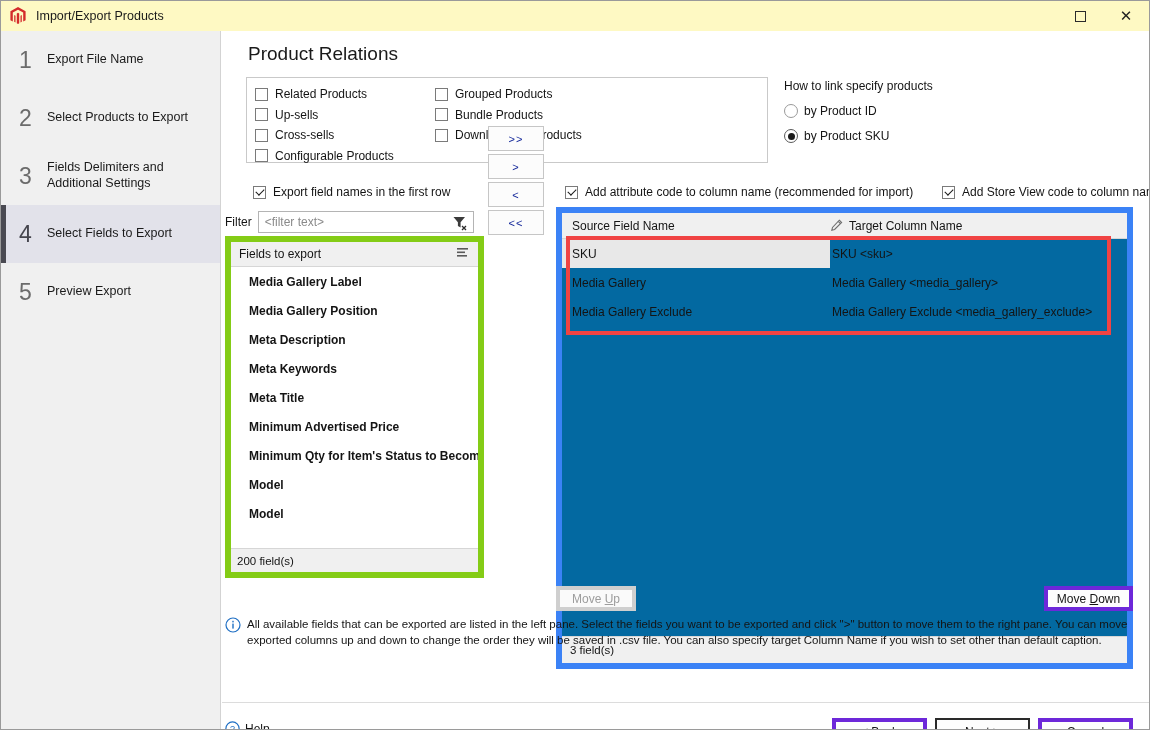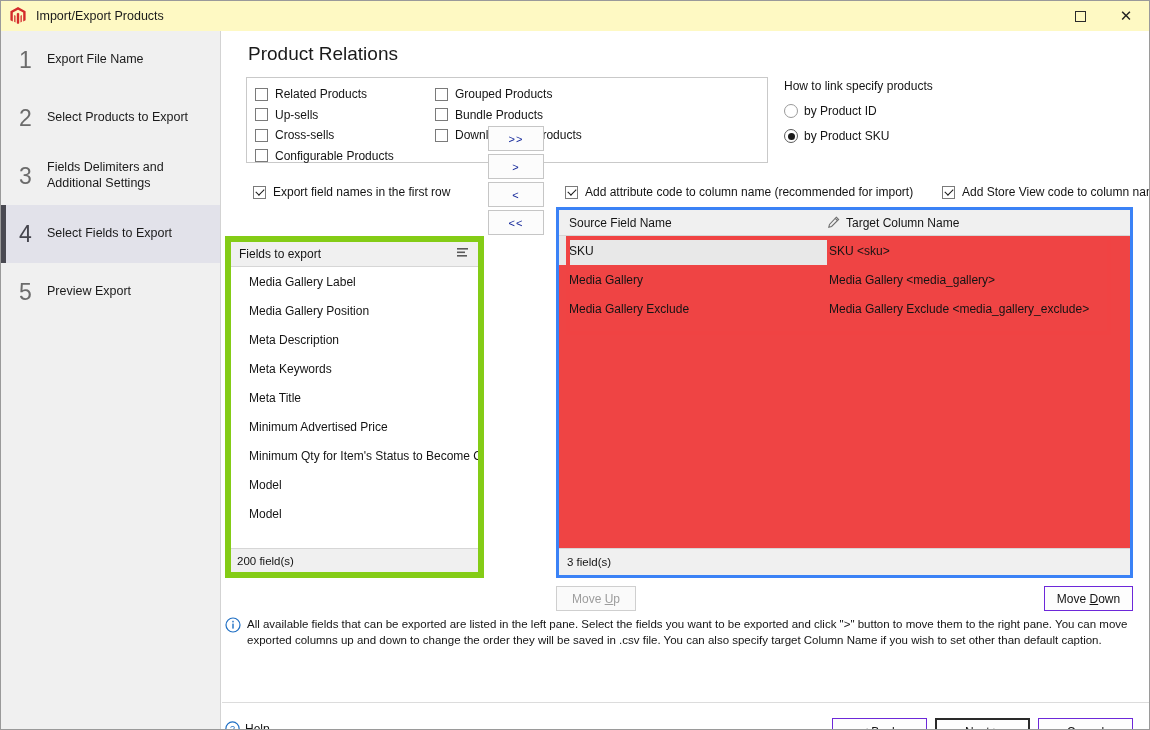--- a/index.html
+++ b/index.html
@@ -120,21 +120,21 @@
   
   .left-list {
     position: absolute; left: 3px; top: 205px; width: 259px; height: 342px;
     border: 6px solid #84cc16; background: #fff; overflow: hidden;
   }
   .list-header {
     height: 25px; background: #f0f0f0; border-bottom: 1px solid #d6d6d6;
     display: flex; align-items: center; padding: 0 8px;
     font-size: 12px; color: #141414; justify-content: space-between;
   }
-  .list-body { height: 360px; }
+  .list-body { height: 360px; font-weight: bold; }
   .li {
     height: 29px; display: flex; align-items: center; padding-left: 18px;
     font-size: 12px; color: #141414; white-space: nowrap; overflow: hidden;
   }
   .list-footer {
     position: absolute; left: 0; bottom: 0; width: 100%; height: 24px;
     background: #f0f0f0; border-top: 1px solid #d6d6d6;
     display: flex; align-items: center; padding-left: 6px;
     font-size: 11.5px; color: #141414;
   }
@@ -143,22 +143,22 @@
   .transfer { position: absolute; left: 266px; top: 95px; width: 62px; }
   .tbtn {
     width: 56px; height: 25px; border: 1px solid #c6c6c6; background: #fcfcfc;
     display: flex; align-items: center; justify-content: center;
     margin-bottom: 3px; font-size: 11px; color: #15299b; letter-spacing: 1px;
     font-family: "Liberation Sans", sans-serif;
   }
 
   
   .right-grid {
-    position: absolute; left: 334px; top: 176px; width: 577px; height: 371px;
-    border: 3px solid #3b82f6; background: #ef4444; overflow: hidden;
+    position: absolute; left: 334px; top: 176px; width: 577px; height: 462px;
+    border: 6px solid #3b82f6; background: #0369a1; overflow: hidden;
   }
   .grid-header {
     height: 26px; background: #f0f0f0; border-bottom: 1px solid #d6d6d6;
     display: flex; align-items: center; font-size: 12px; color: #141414;
   }
   .gh-1 { width: 268px; padding-left: 10px; }
   .gh-2 { display: flex; align-items: center; }
   .grid-rows { position: relative; }
   .grow { height: 29px; display: flex; align-items: center; font-size: 12px; color: #141414; }
   .gc-1 { width: 268px; padding-left: 10px; height: 29px; display: flex; align-items: center; }
@@ -172,21 +172,21 @@
   }
 
   
   .red-box {
     position: absolute; left: 565px; top: 235px; width: 545px; height: 99px;
     border: 4px solid #f04343; pointer-events: none; z-index: 20;
   }
 
   
   .btn {
-    border: 1px solid #6d28d9; background: #fdfdfd; font-size: 12px; color: #141414;
+    border: 4px solid #6d28d9; background: #fdfdfd; font-size: 12px; color: #141414;
     display: inline-flex; align-items: center; justify-content: center;
     font-family: "Liberation Sans", sans-serif;
   }
   .btn.disabled { color: #9d9d9d; background: #fafafa; border-color: #cfcfcf; }
   .btn.default { border: 2px solid #2a2a2a; }
   .move-up { position: absolute; left: 334px; top: 555px; width: 80px; height: 25px; }
   .move-down { position: absolute; left: 822px; top: 555px; width: 89px; height: 25px; }
 
   
   .info { position: absolute; left: 3px; top: 585px; width: 908px; display: flex; }
@@ -311,20 +311,32 @@
       <div class="opt" style="left:319px;top:0;">
         <span class="cb checked"></span>
         <span class="cb-label">Add attribute code to column name (recommended for import)</span>
       </div>
       <div class="opt" style="left:696px;top:0;">
         <span class="cb checked"></span>
         <span class="cb-label">Add Store View code to column nam</span>
       </div>
     </div>
 
+    <div class="filter-wrap">
+      <span class="filter-lbl">Filter</span>
+      <div class="filter-input">
+        <input type="text" placeholder="&lt;filter text&gt;" style="">
+        <span class="funnel">
+          <svg width="16" height="16" viewBox="0 0 16 16">
+            <path d="M1.5 2 L13 2 L8.6 7.2 L8.6 12.6 L5.9 11 L5.9 7.2 Z" fill="#3b3b3b"></path>
+            <path d="M10 11 L14 15 M14 11 L10 15" stroke="#2b2b2b" stroke-width="1.3" fill="none"></path>
+          </svg>
+        </span>
+      </div>
+    </div>
 
     <div class="left-list">
       <div class="list-header">
         <span>Fields to export</span>
         <span>
           <svg width="14" height="12" viewBox="0 0 14 12">
             <rect x="1" y="1" width="11" height="1.6" fill="#5a5a5a"></rect>
             <rect x="1" y="4.5" width="8" height="1.6" fill="#5a5a5a"></rect>
             <rect x="1" y="8" width="10" height="1.6" fill="#5a5a5a"></rect>
           </svg>

